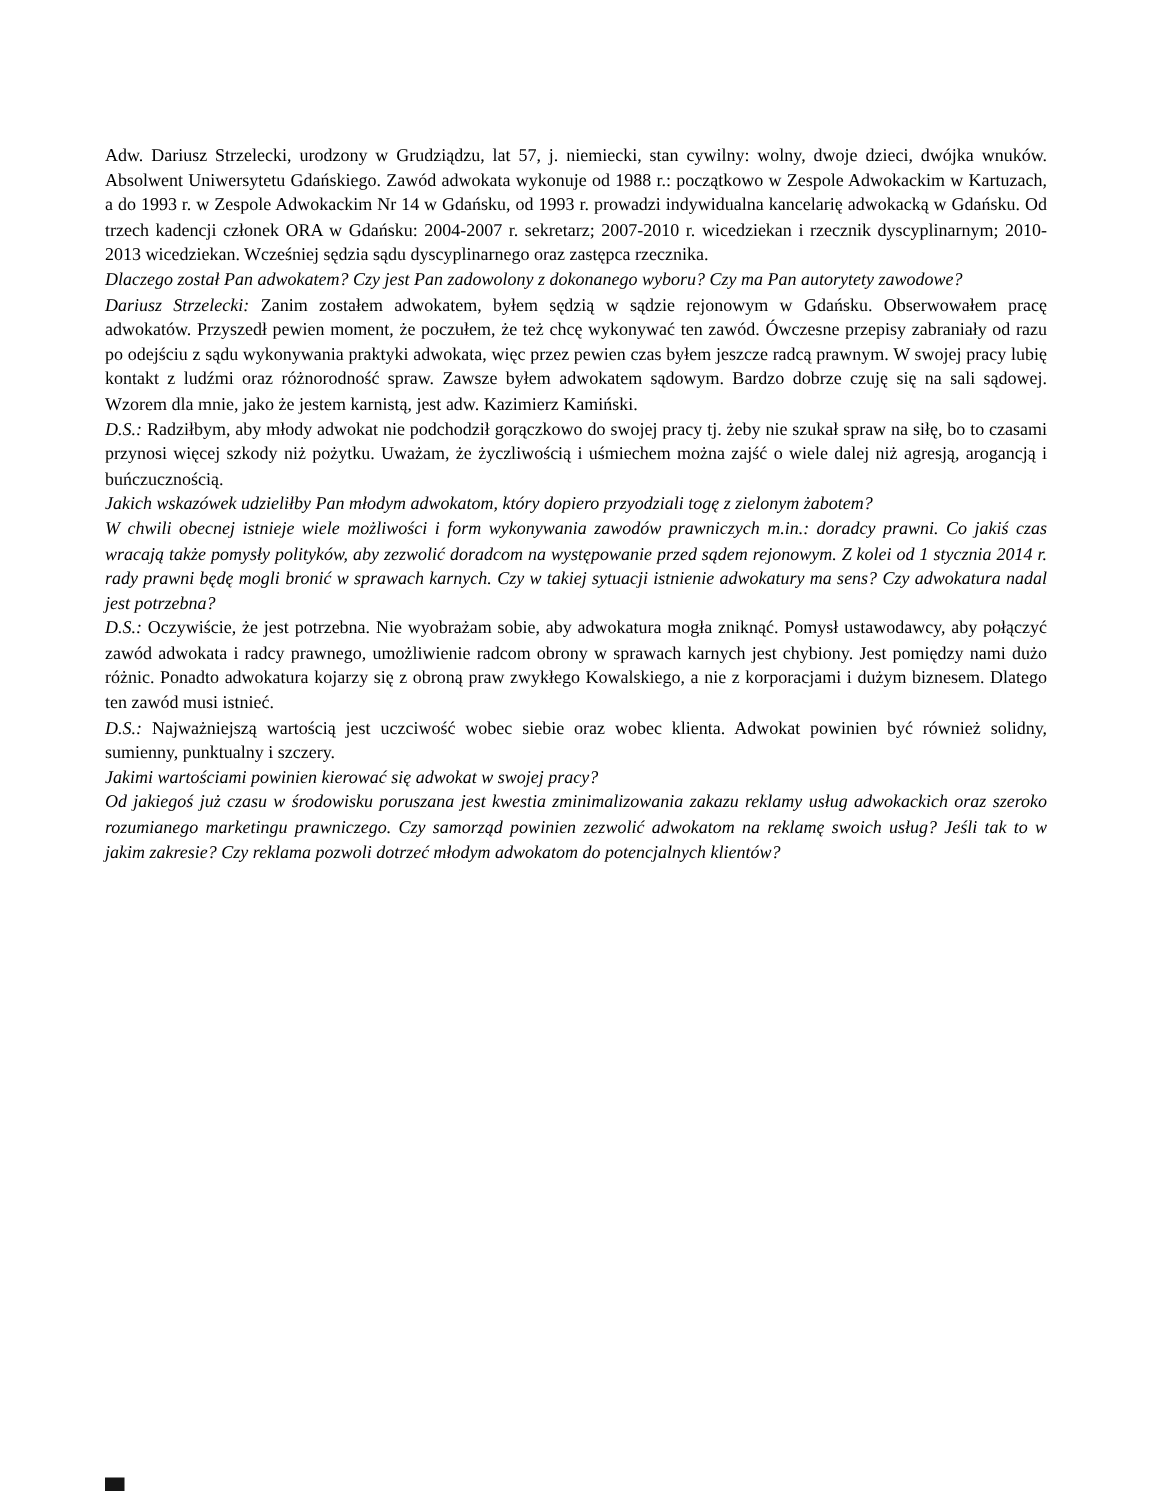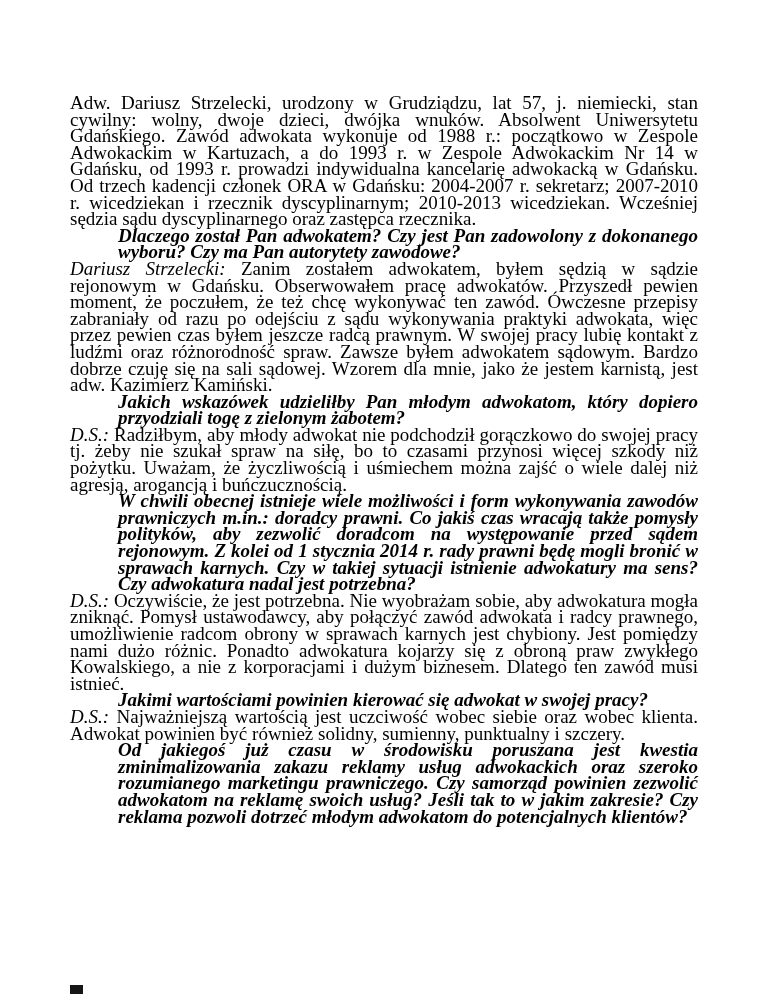--- a/index.html
+++ b/index.html
@@ -19,29 +19,28 @@
     box-sizing: border-box;
   }
   .content {
     position: absolute;
     top: 95px;
     left: 70px;
     right: 70px;
   }
   p.para {
     margin: 0;
-    font-size: 19px;
+    font-size: 12px;
     line-height: 16.6px;
     text-align: justify;
     color: #000000;
   }
   p.question {
-    font-weight: bold;
+    font-weight: normal;
     font-style: italic;
-    margin-left: 48px;
   }
   .lead {
     font-weight: normal;
     font-style: italic;
   }
   .mb-s  { margin-bottom: 16px; }
   .mb-m  { margin-bottom: 19px; }
   .mb-xl { margin-bottom: 29px; }
   .mb-l  { margin-bottom: 35px; }
   .artifact {
@@ -58,30 +57,30 @@
 
 <div class="sheet">
   <div class="content">
 
     <p class="para mb-l"><span>Adw. Dariusz Strzelecki, urodzony w Grudziądzu, lat 57, j. niemiecki, stan cywilny: wolny, dwoje dzieci, dwójka wnuków. Absolwent Uniwersytetu Gdańskiego. Zawód adwokata wykonuje od 1988 r.:  początkowo w Zespole Adwokackim w Kartuzach, a do 1993 r. w Zespole Adwokackim Nr 14 w Gdańsku, od 1993 r. prowadzi indywidualna kancelarię adwokacką w Gdańsku. Od trzech kadencji członek ORA w Gdańsku: 2004-2007 r. sekretarz; 2007-2010 r. wicedziekan i rzecznik dyscyplinarnym; 2010-2013  wicedziekan. Wcześniej sędzia sądu dyscyplinarnego oraz zastępca rzecznika.</span></p>
 
     <p class="para question mb-s"><span>Dlaczego został Pan adwokatem? Czy jest Pan zadowolony z dokonanego wyboru? Czy ma Pan autorytety zawodowe?</span></p>
 
     <p class="para mb-s"><span class="lead">Dariusz Strzelecki:</span> <span>Zanim zostałem adwokatem, byłem sędzią w sądzie rejonowym w Gdańsku. Obserwowałem pracę adwokatów. Przyszedł pewien moment, że poczułem, że też chcę wykonywać ten zawód. Ówczesne przepisy zabraniały od razu po odejściu z sądu wykonywania praktyki adwokata, więc przez pewien czas byłem jeszcze radcą prawnym. W swojej pracy lubię kontakt z ludźmi oraz różnorodność spraw. Zawsze byłem adwokatem sądowym. Bardzo dobrze czuję się na sali sądowej. Wzorem dla mnie, jako że jestem karnistą, jest adw. Kazimierz Kamiński.</span></p>
 
+    <p class="para mb-s"><span class="lead">D.S.:</span> <span>Radziłbym, aby młody adwokat nie podchodził gorączkowo do swojej pracy tj. żeby nie szukał spraw na siłę, bo to czasami przynosi więcej szkody niż pożytku. Uważam, że życzliwością i uśmiechem można zajść o wiele dalej niż agresją, arogancją i buńczucznością.</span></p>
+
     <p class="para question mb-s"><span>Jakich wskazówek udzieliłby Pan młodym adwokatom, który dopiero przyodziali togę z zielonym żabotem?</span></p>
-
-    <p class="para mb-s"><span class="lead">D.S.:</span> <span>Radziłbym, aby młody adwokat nie podchodził gorączkowo do swojej pracy tj. żeby nie szukał spraw na siłę, bo to czasami przynosi więcej szkody niż pożytku. Uważam, że życzliwością i uśmiechem można zajść o wiele dalej niż agresją, arogancją i buńczucznością.</span></p>
 
     <p class="para question mb-l"><span>W chwili obecnej istnieje wiele możliwości i form wykonywania zawodów prawniczych m.in.: doradcy prawni. Co jakiś czas wracają także pomysły polityków, aby zezwolić doradcom na występowanie przed sądem rejonowym. Z kolei od 1 stycznia 2014 r. rady prawni będę mogli bronić w sprawach karnych. Czy w takiej sytuacji istnienie adwokatury ma sens? Czy adwokatura nadal jest potrzebna?</span></p>
 
     <p class="para mb-m"><span class="lead">D.S.:</span> <span>Oczywiście, że jest potrzebna. Nie wyobrażam sobie, aby adwokatura mogła zniknąć. Pomysł ustawodawcy, aby połączyć zawód adwokata i radcy prawnego, umożliwienie radcom obrony w sprawach karnych jest chybiony. Jest pomiędzy nami dużo różnic. Ponadto adwokatura kojarzy się z obroną praw zwykłego Kowalskiego, a nie z korporacjami i dużym biznesem. Dlatego ten zawód musi istnieć.</span></p>
 
+    <p class="para mb-s"><span class="lead">D.S.:</span> <span>Najważniejszą wartością jest uczciwość wobec siebie oraz wobec klienta. Adwokat powinien być również solidny, sumienny, punktualny i szczery.</span></p>
+
     <p class="para question mb-xl"><span>Jakimi wartościami powinien kierować się adwokat w swojej pracy?</span></p>
-
-    <p class="para mb-s"><span class="lead">D.S.:</span> <span>Najważniejszą wartością jest uczciwość wobec siebie oraz wobec klienta. Adwokat powinien być również solidny, sumienny, punktualny i szczery.</span></p>
 
     <p class="para question"><span>Od jakiegoś już czasu w środowisku poruszana jest kwestia zminimalizowania zakazu reklamy usług adwokackich oraz szeroko rozumianego marketingu prawniczego. Czy samorząd powinien zezwolić adwokatom na reklamę swoich usług? Jeśli tak to w jakim zakresie? Czy reklama pozwoli dotrzeć młodym adwokatom do potencjalnych klientów?</span></p>
 
   </div>
 
   <div class="artifact"></div>
 </div>
 
 </body></html>

